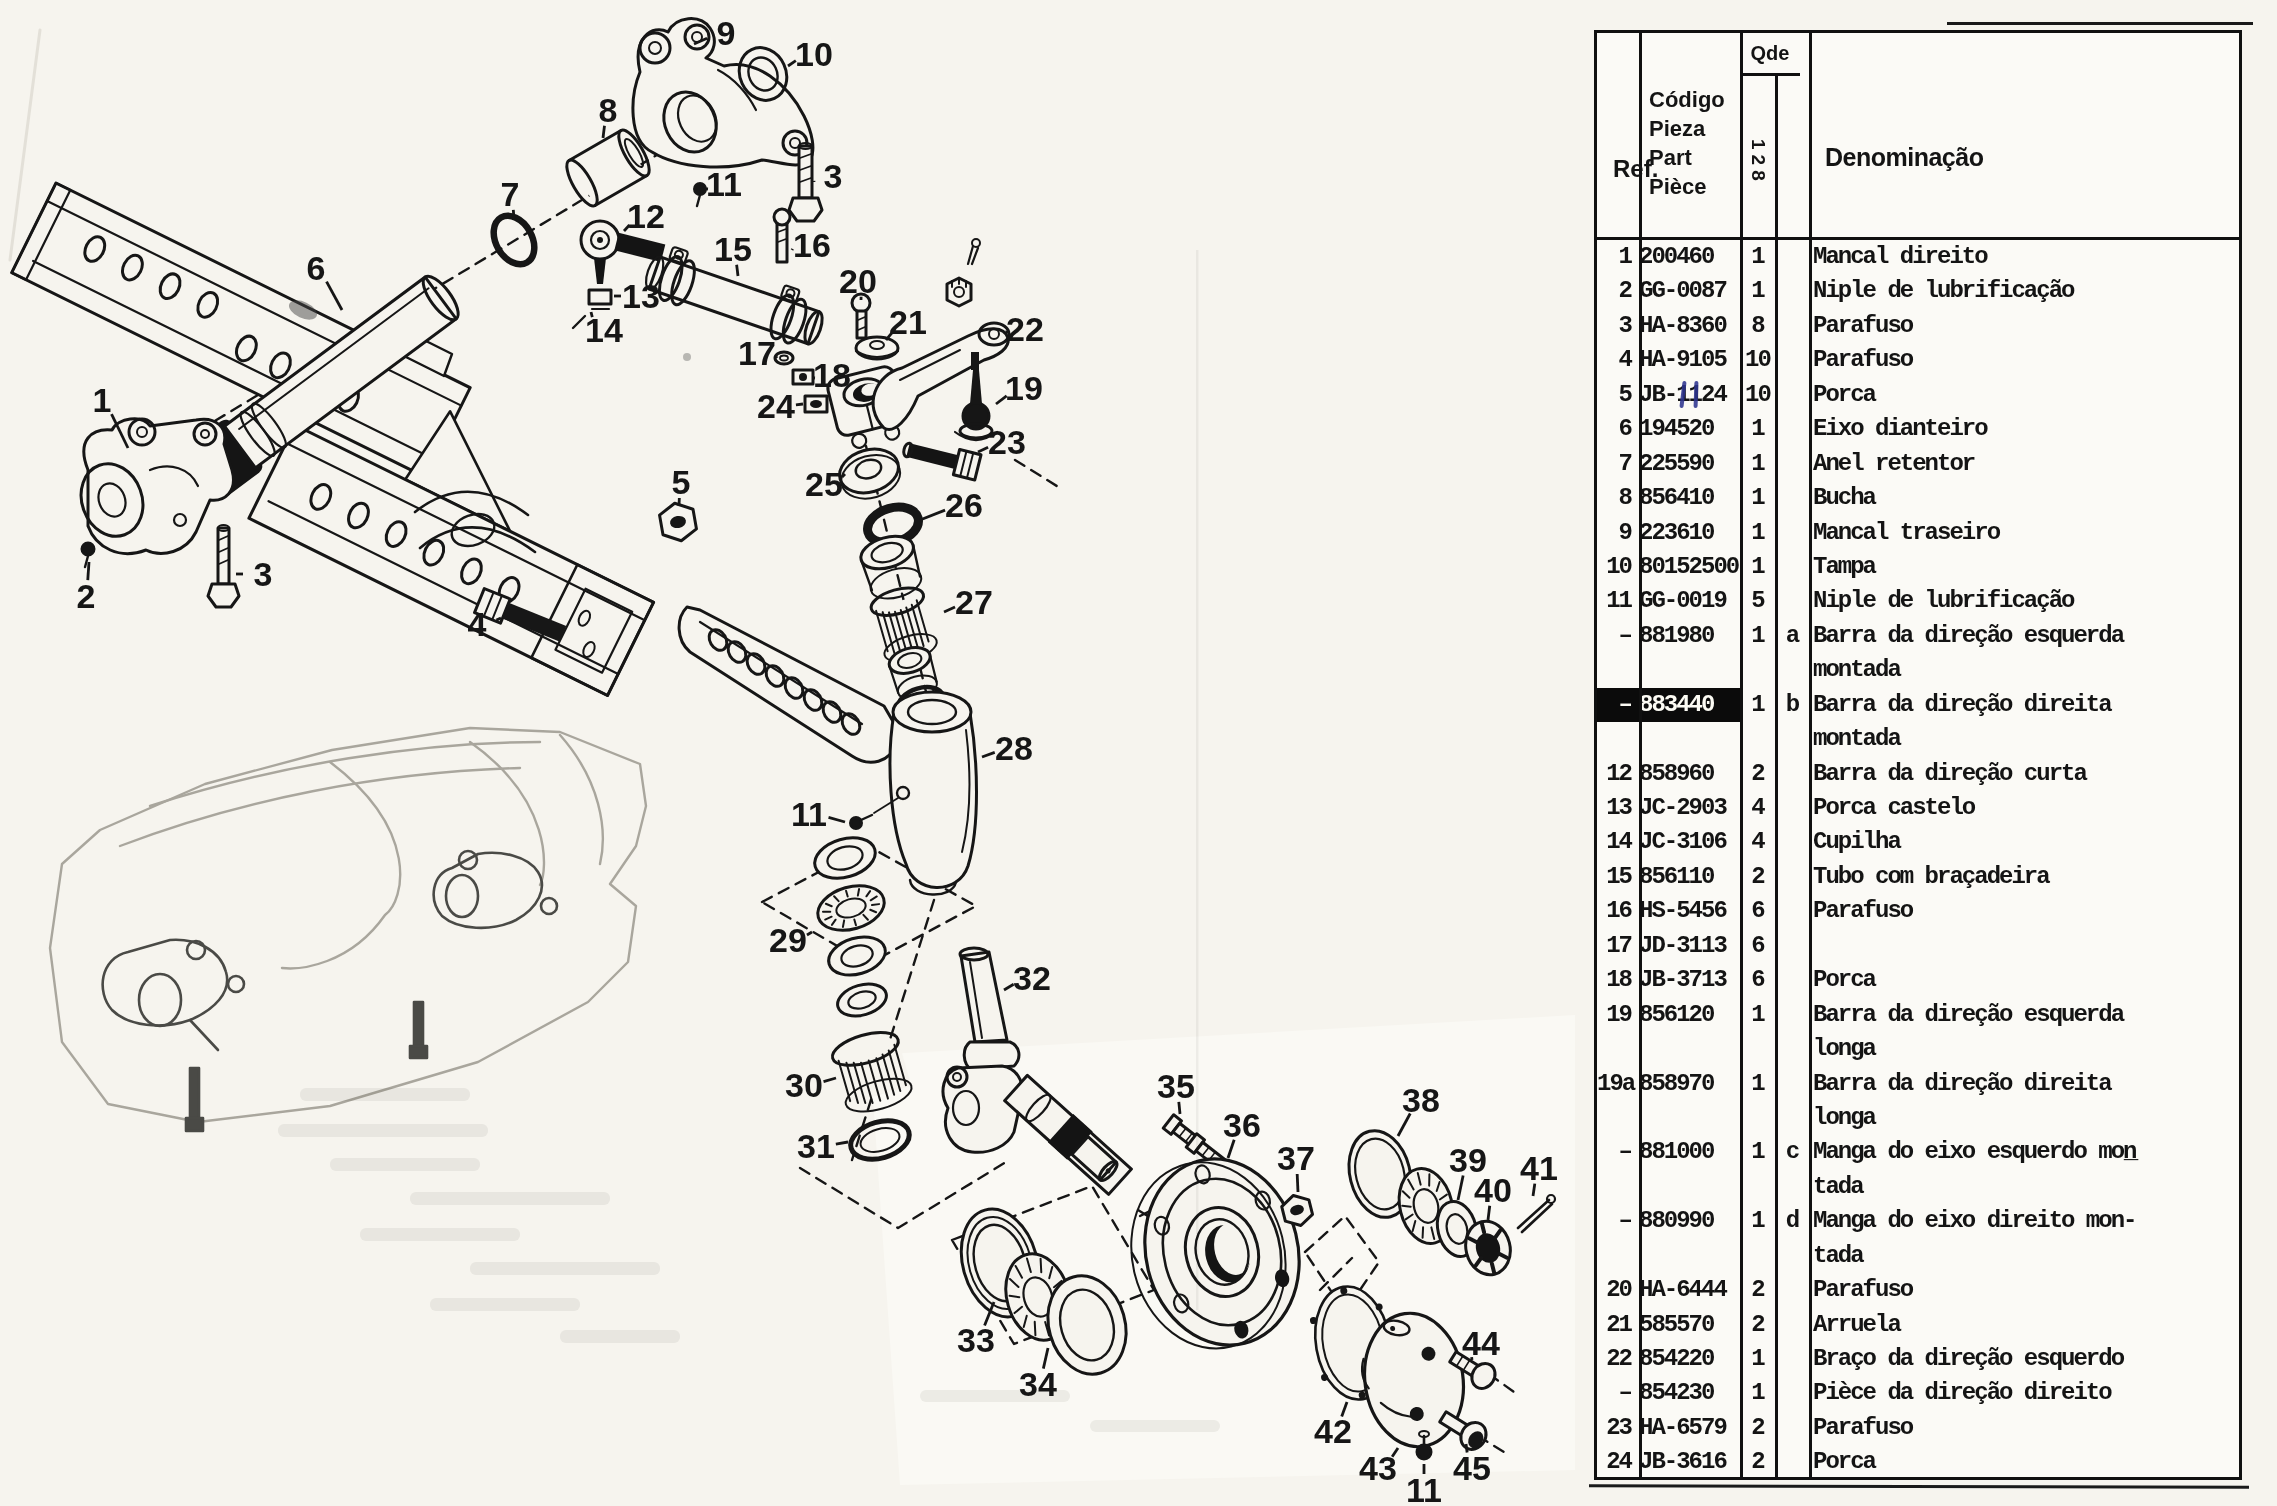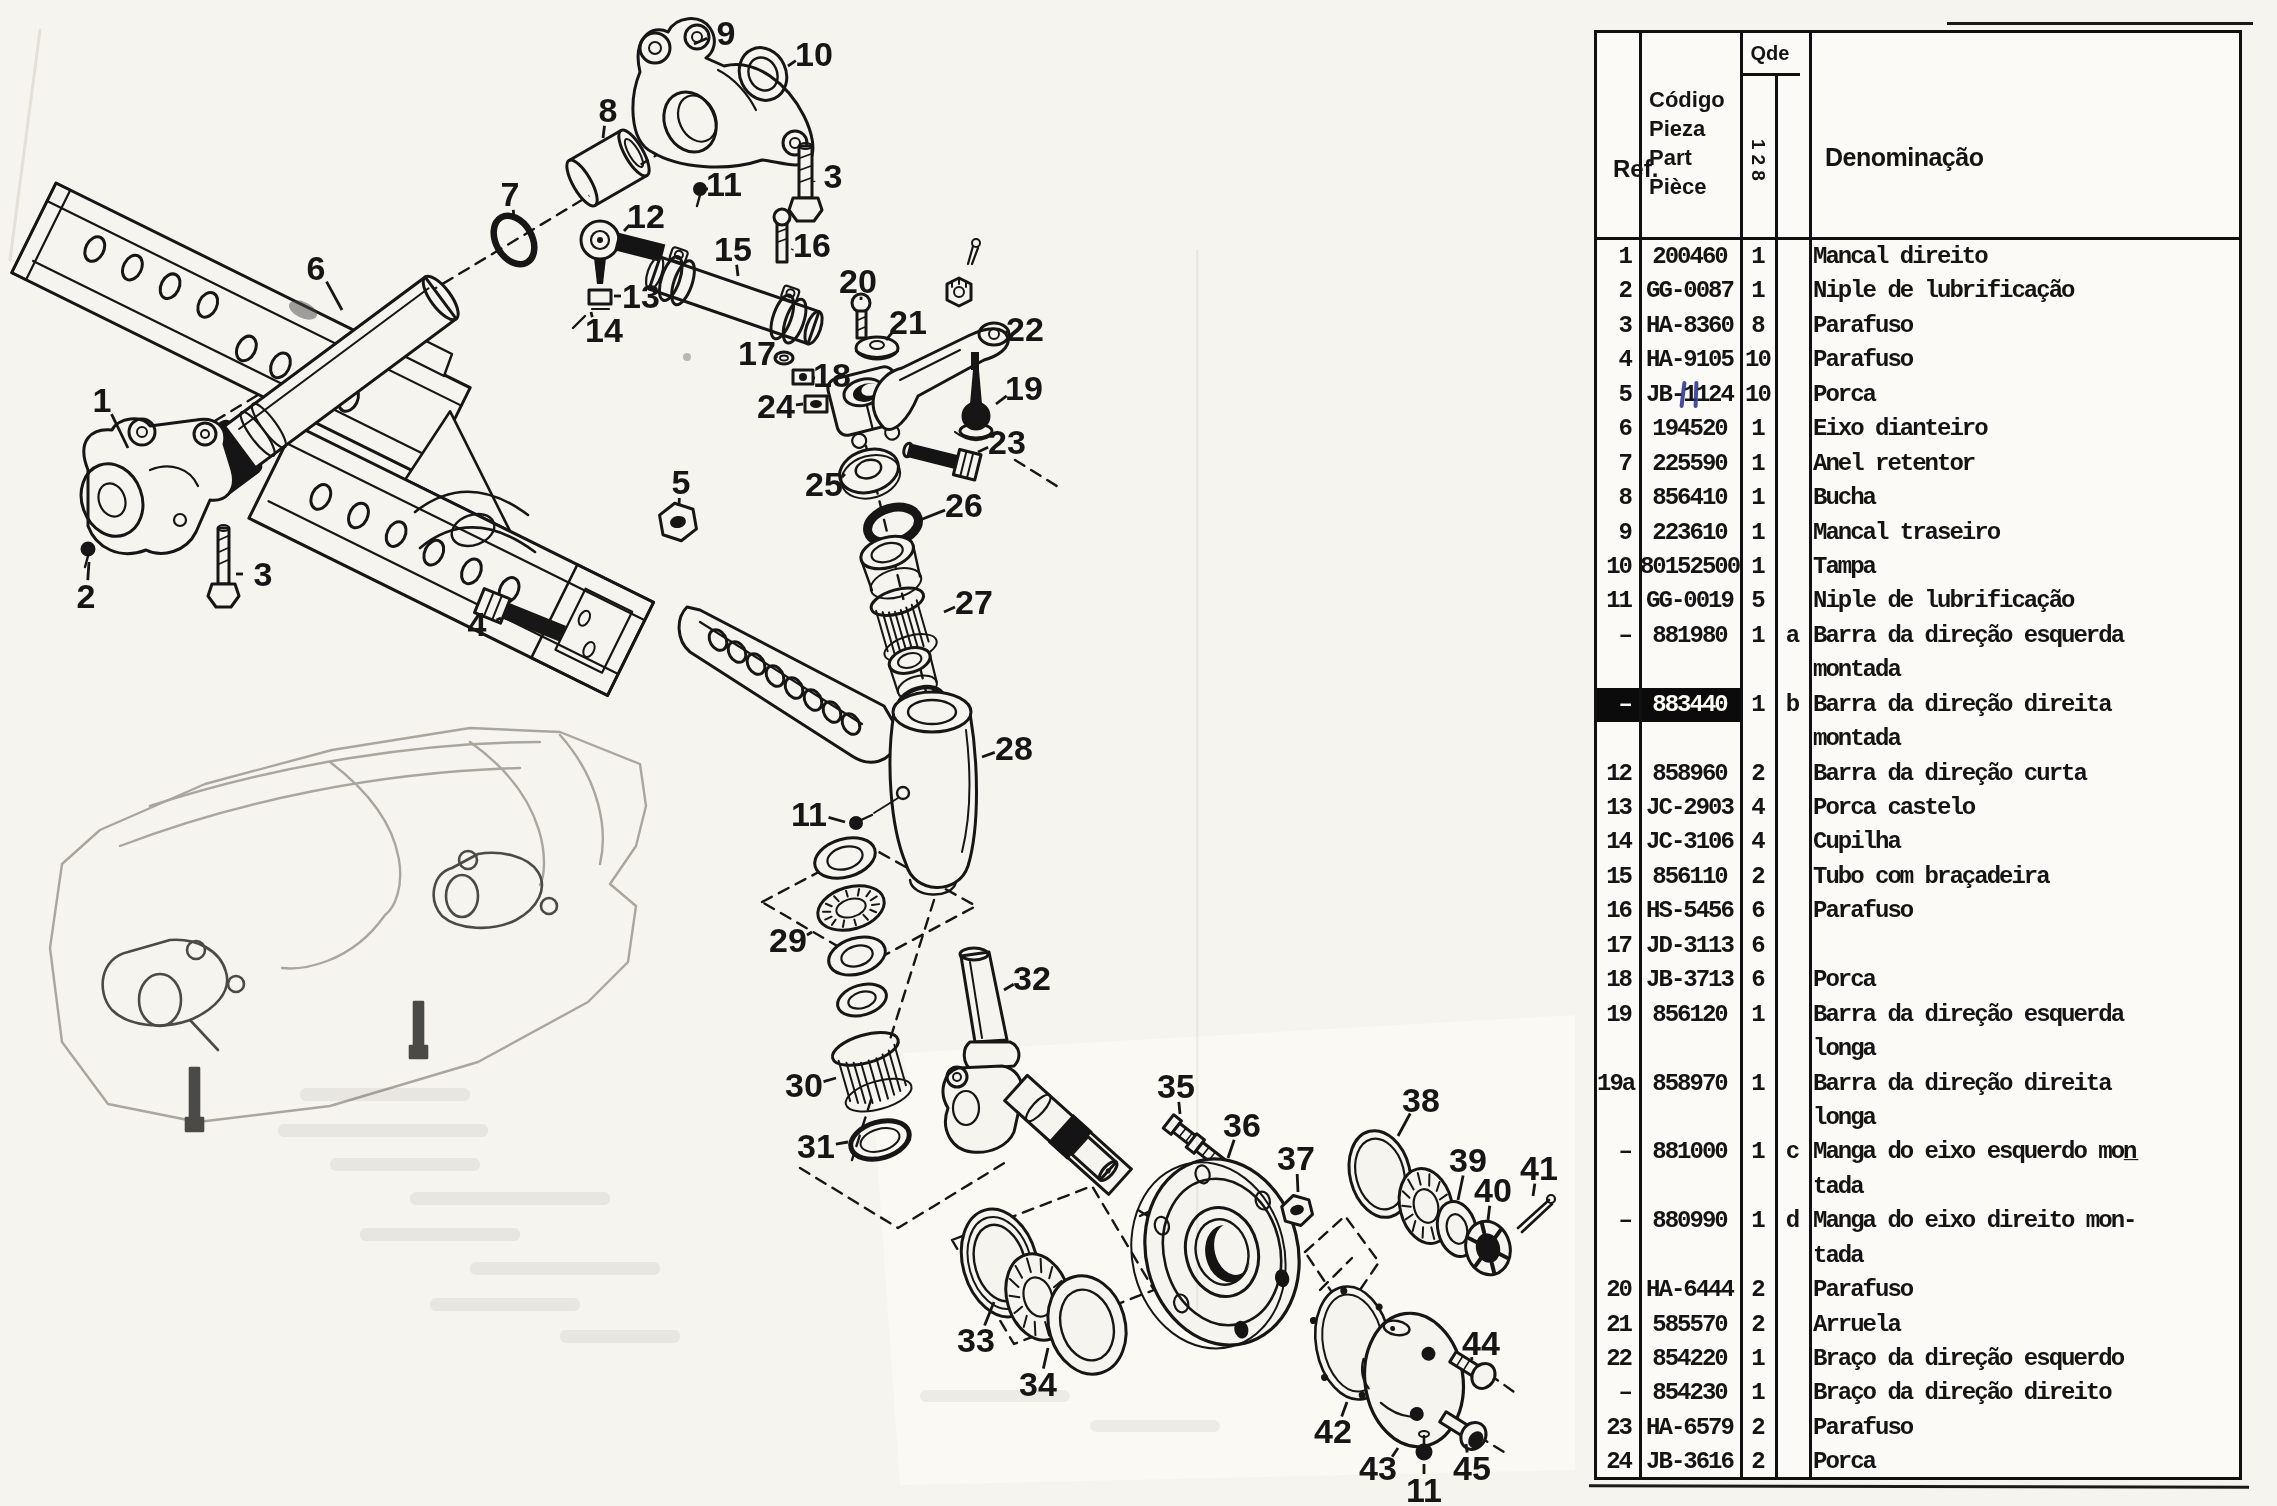--- a/index.html
+++ b/index.html
@@ -21,21 +21,21 @@
   .h-code{position:absolute;left:52px;top:52px;font:700 22px "Liberation Sans",sans-serif;line-height:29px}
   .h-code span{display:block}
   .h-den{position:absolute;left:228px;top:110px;font:700 25px "Liberation Sans",sans-serif;letter-spacing:-.5px}
   .qv{position:absolute;left:138px;top:118px;width:46px;text-align:center;
       font:700 19px "Liberation Sans",sans-serif;letter-spacing:5px;transform:rotate(90deg)}
   .tbody{position:absolute;left:0;top:207px;right:0;bottom:0}
   .tr{display:flex;height:34.45px;align-items:center;font-family:"Liberation Mono",monospace;
       font-weight:700;font-size:24px;letter-spacing:-2px;white-space:pre}
   .tr>div{align-self:stretch;line-height:34.45px;box-sizing:border-box}
   .c-ref{width:42px;text-align:right;padding-right:8px}
-  .c-code{width:101px;text-align:center;position:relative}
+  .c-code{width:101px;position:relative}
   .c-qty{width:35px;text-align:center}
   .c-letter{width:34px;text-align:center}
   .c-desc{flex:1;padding-left:4px;overflow:hidden}
   .tr.hl .c-ref,.tr.hl .c-code{background:#0b0b0b;color:#fcfbf4}
   .pen{position:absolute;left:42px;top:3px;width:4px;height:27px;background:#2e3490;border-radius:2px;
        transform:rotate(7deg);opacity:.88}
   .pen.p2{left:55px;transform:rotate(2deg)}
   .tline2{position:absolute;left:350px;right:-14px;top:-11px;border-top:3px solid #1a1a1a}
   .bline2{position:absolute;left:-8px;right:-10px;bottom:-11px;border-top:3px solid #1a1a1a;transform:rotate(.15deg)}
 </style>
@@ -707,21 +707,21 @@
         <div class="tr"><div class="c-ref"></div><div class="c-code"></div><div class="c-qty"></div><div class="c-letter"></div><div class="c-desc">longa</div></div>
         <div class="tr"><div class="c-ref">19a</div><div class="c-code">858970</div><div class="c-qty">1</div><div class="c-letter"></div><div class="c-desc">Barra da direção direita</div></div>
         <div class="tr"><div class="c-ref"></div><div class="c-code"></div><div class="c-qty"></div><div class="c-letter"></div><div class="c-desc">longa</div></div>
         <div class="tr"><div class="c-ref">–</div><div class="c-code">881000</div><div class="c-qty">1</div><div class="c-letter">c</div><div class="c-desc">Manga do eixo esquerdo mon̲</div></div>
         <div class="tr"><div class="c-ref"></div><div class="c-code"></div><div class="c-qty"></div><div class="c-letter"></div><div class="c-desc">tada</div></div>
         <div class="tr"><div class="c-ref">–</div><div class="c-code">880990</div><div class="c-qty">1</div><div class="c-letter">d</div><div class="c-desc">Manga do eixo direito mon-</div></div>
         <div class="tr"><div class="c-ref"></div><div class="c-code"></div><div class="c-qty"></div><div class="c-letter"></div><div class="c-desc">tada</div></div>
         <div class="tr"><div class="c-ref">20</div><div class="c-code">HA-6444</div><div class="c-qty">2</div><div class="c-letter"></div><div class="c-desc">Parafuso</div></div>
         <div class="tr"><div class="c-ref">21</div><div class="c-code">585570</div><div class="c-qty">2</div><div class="c-letter"></div><div class="c-desc">Arruela</div></div>
         <div class="tr"><div class="c-ref">22</div><div class="c-code">854220</div><div class="c-qty">1</div><div class="c-letter"></div><div class="c-desc">Braço da direção esquerdo</div></div>
-        <div class="tr"><div class="c-ref">–</div><div class="c-code">854230</div><div class="c-qty">1</div><div class="c-letter"></div><div class="c-desc">Braço da direção direito</div></div>
+        <div class="tr"><div class="c-ref">–</div><div class="c-code">854230</div><div class="c-qty">1</div><div class="c-letter"></div><div class="c-desc">Pièce da direção direito</div></div>
         <div class="tr"><div class="c-ref">23</div><div class="c-code">HA-6579</div><div class="c-qty">2</div><div class="c-letter"></div><div class="c-desc">Parafuso</div></div>
         <div class="tr"><div class="c-ref">24</div><div class="c-code">JB-3616</div><div class="c-qty">2</div><div class="c-letter"></div><div class="c-desc">Porca</div></div>
       </div>
 
   <div class="hsep"></div>
   <div class="v v1"></div>
   <div class="v v2"></div>
   <div class="v v3"></div>
   <div class="v v4"></div>
 

